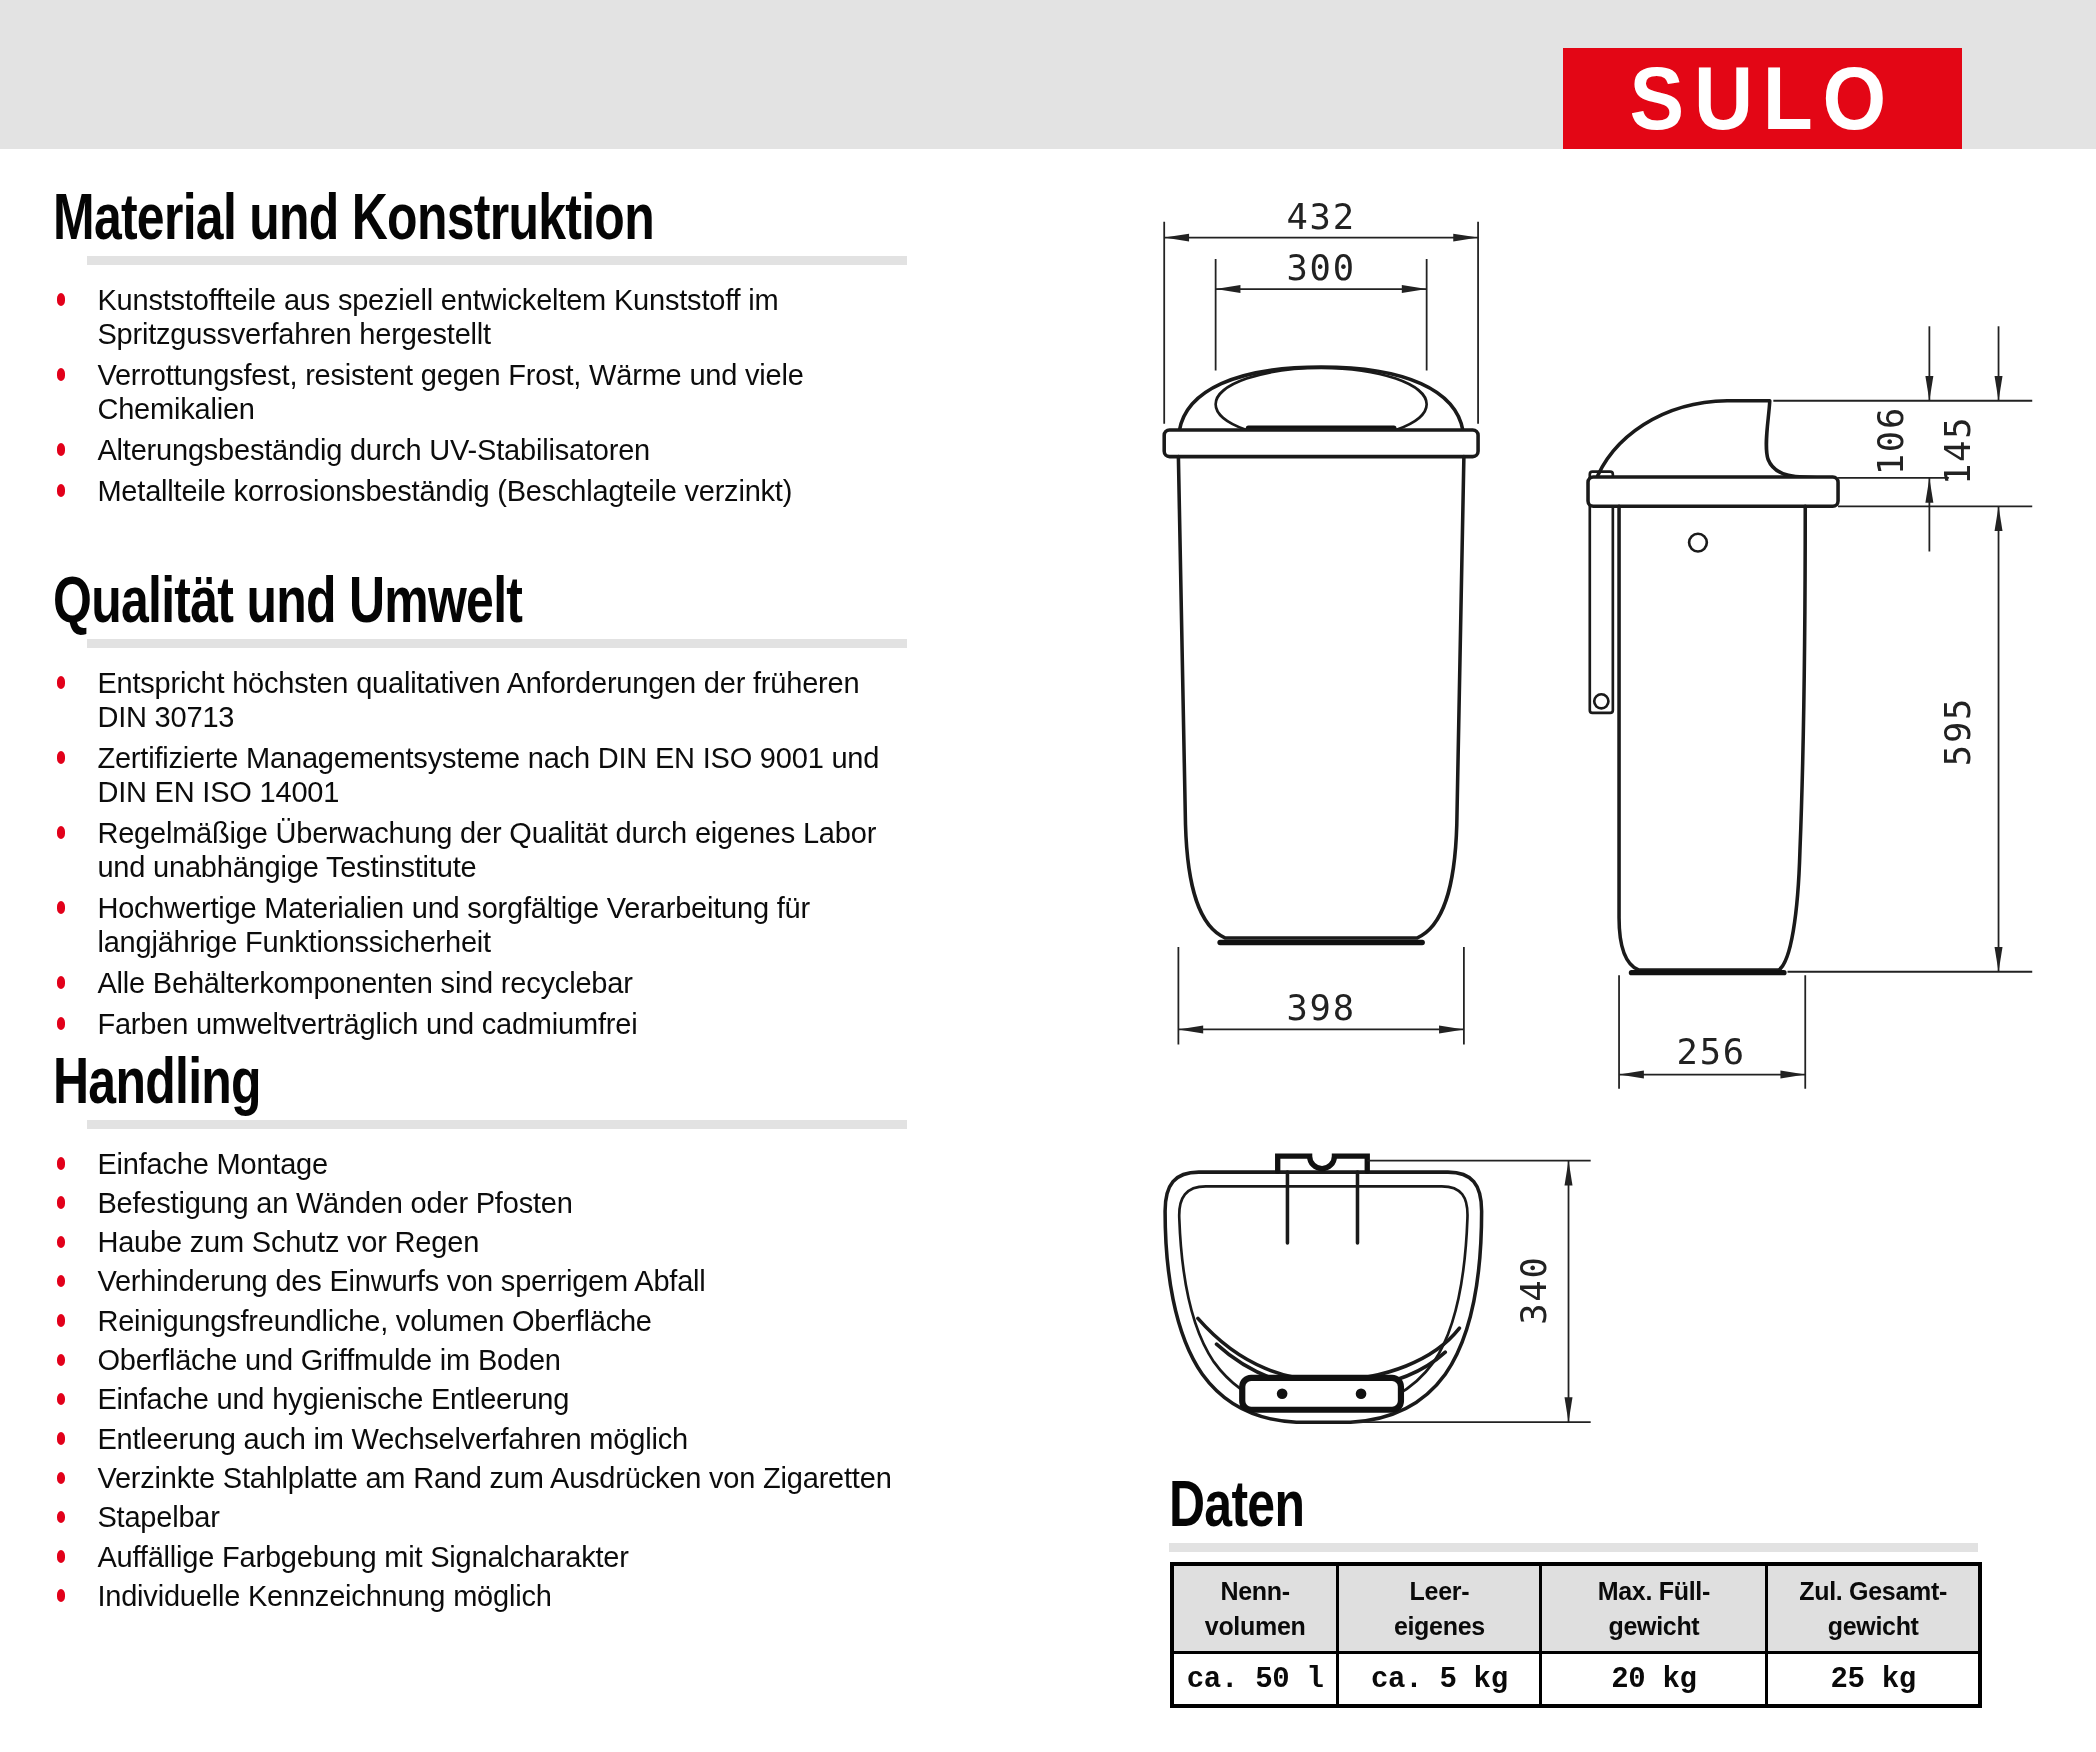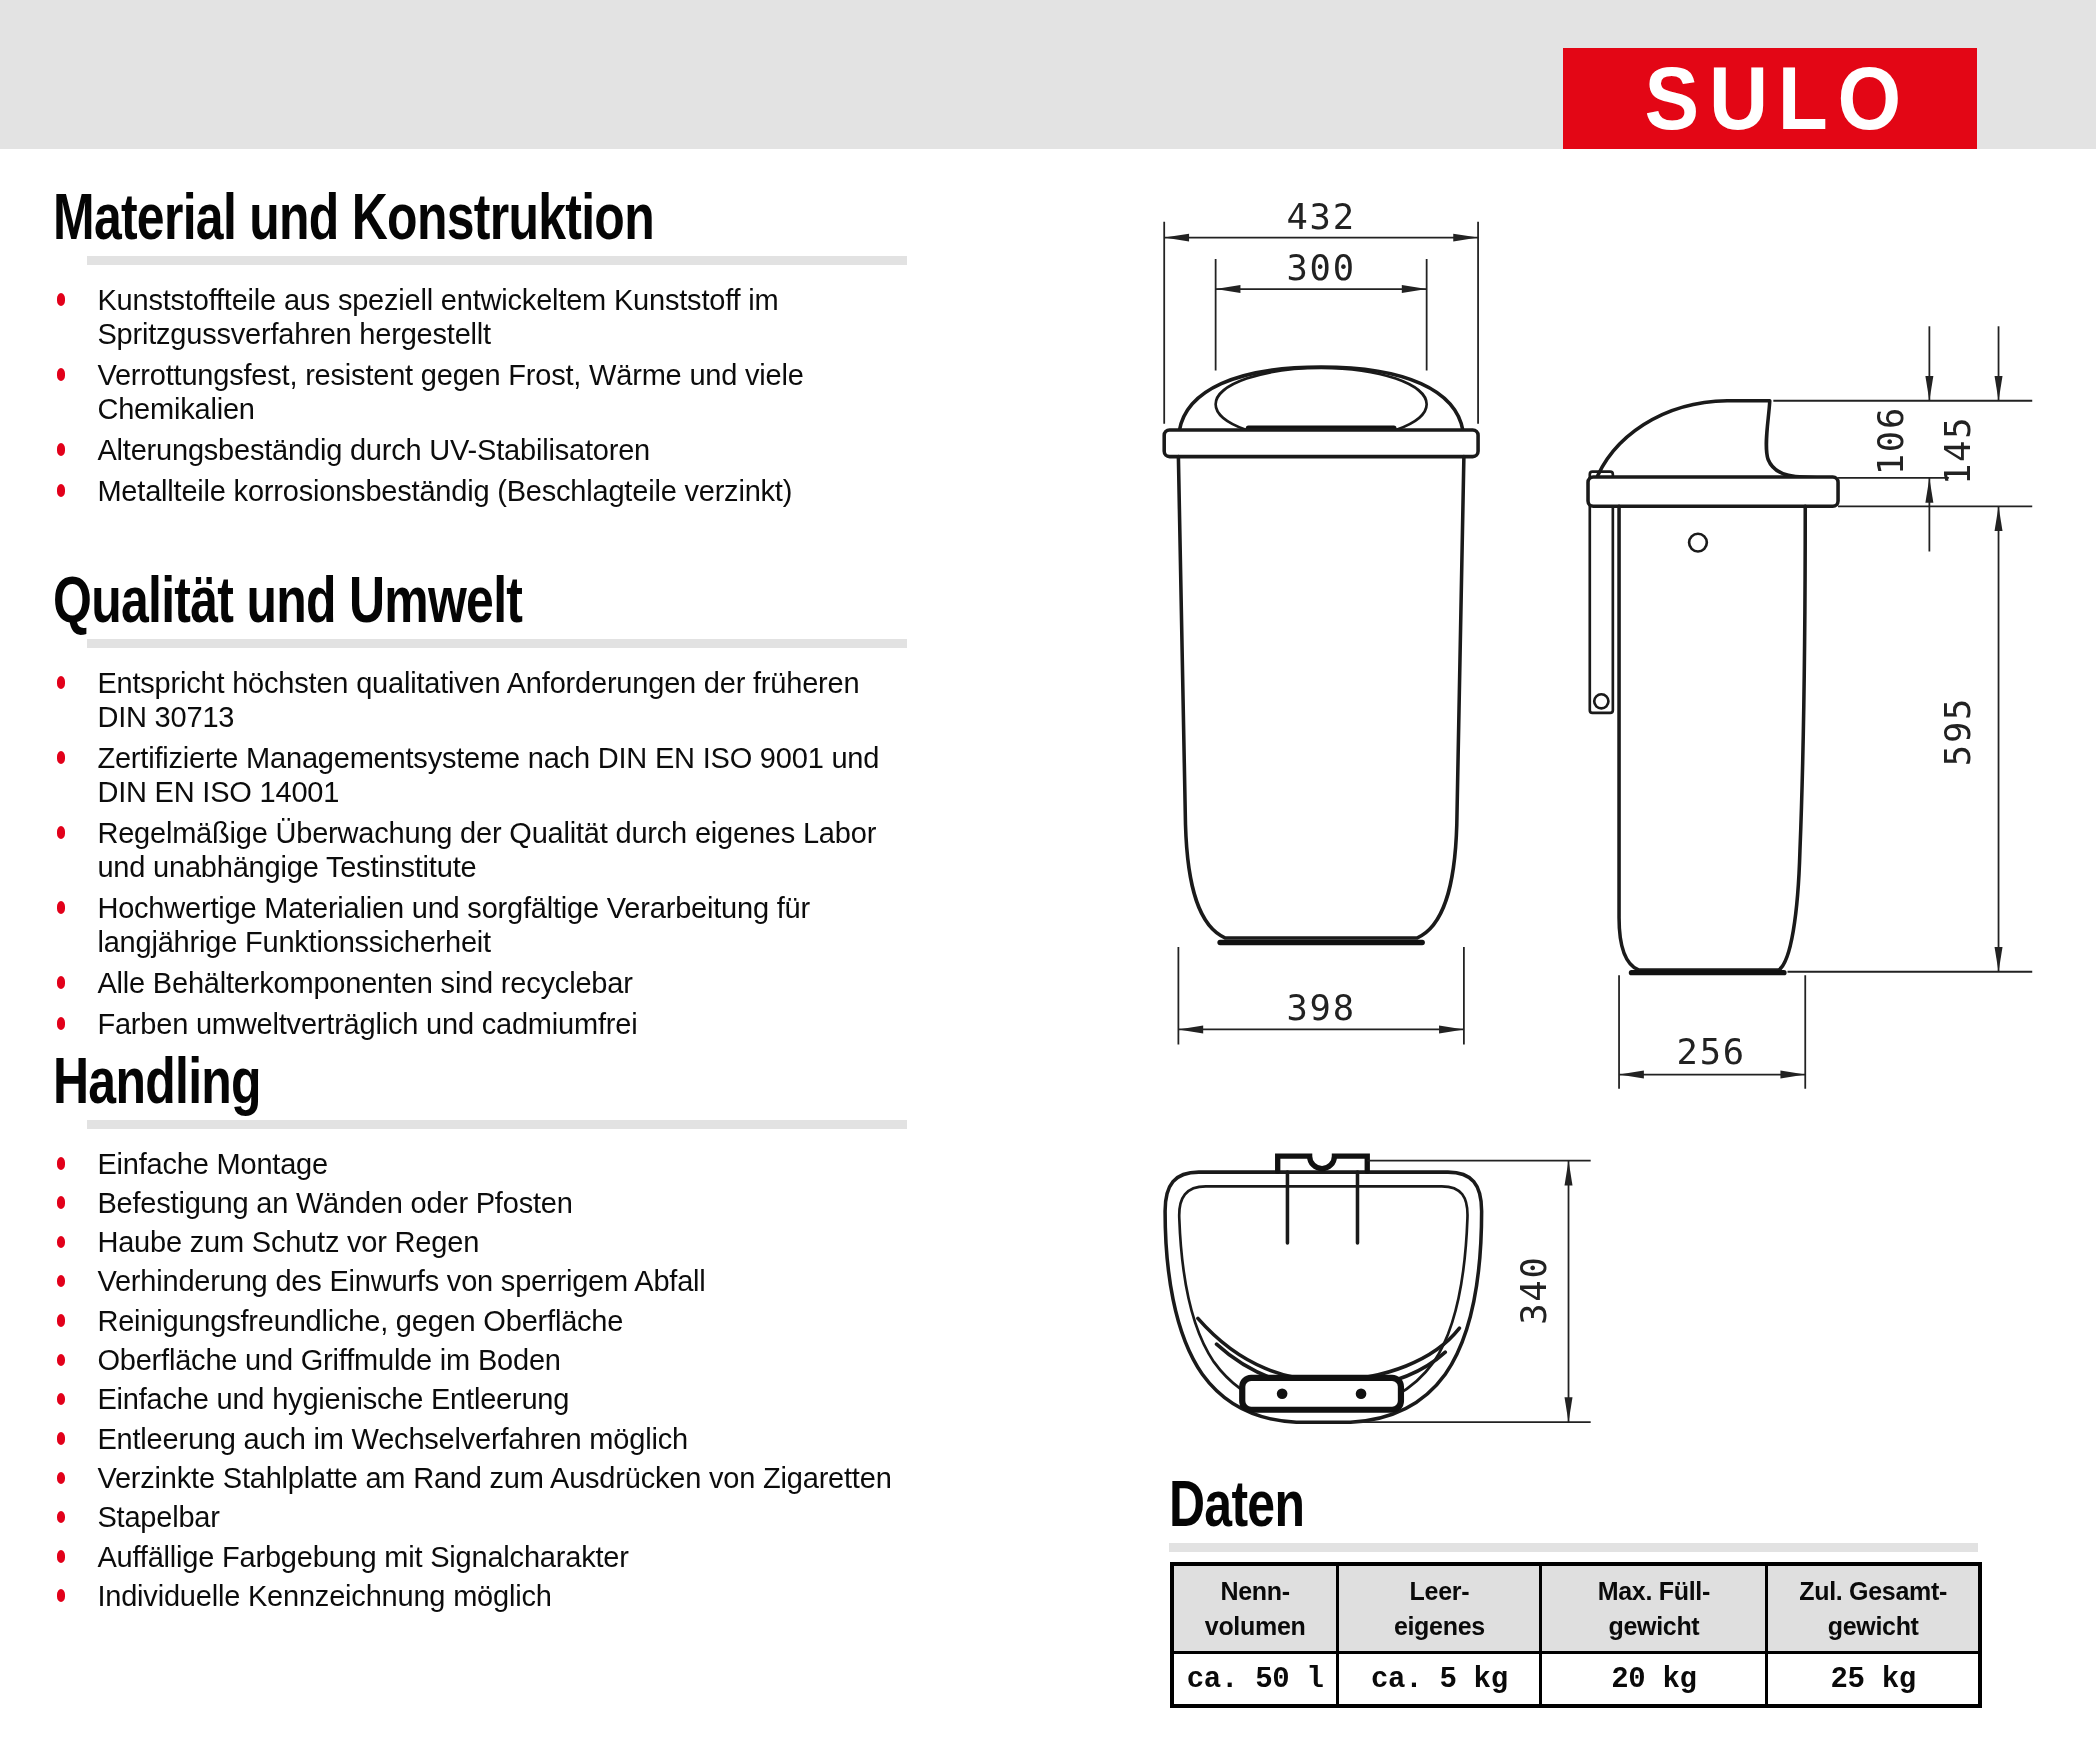--- a/index.html
+++ b/index.html
@@ -4,21 +4,21 @@
 <style>
   html,body { margin:0; padding:0; background:#fff; }
   .page {
     position:relative; width:2097px; height:1752px;
     background:#ffffff; overflow:hidden;
     font-family:"Liberation Sans", sans-serif; color:#0a0a0a;
   }
   .header-band { position:absolute; left:0; top:0; width:2097px; height:149px; background:#e3e3e3; }
   .logo {
     position:absolute; left:1563px; top:48px; width:399px; height:101px;
-    background:#e30615; display:flex; align-items:center; justify-content:center;padding-left:15px;
+    background:#e30615; display:flex; align-items:center; justify-content:center;
   }
   .logo span {
     color:#fff; font-weight:700; font-size:89px; letter-spacing:10.6px;
     transform:scaleX(0.92); line-height:1;
   }
   .txt-section { position:absolute; left:53px; width:931px; }
   .s1 { top:185px; } .s2 { top:568px; } .s3 { top:1049px; }
   .txt-section h2, .daten h2 {
     margin:0; font-size:64px; font-weight:700; line-height:64px; letter-spacing:-0.9px;
     transform:scaleX(0.78); transform-origin:0 0; white-space:nowrap; color:#050505;
@@ -146,21 +146,21 @@
       <li>
           <span class="dot"></span>
           <span class="bt">Haube zum Schutz vor Regen</span>
         </li>
       <li>
           <span class="dot"></span>
           <span class="bt">Verhinderung des Einwurfs von sperrigem Abfall</span>
         </li>
       <li>
           <span class="dot"></span>
-          <span class="bt">Reinigungsfreundliche, gegen Oberfläche</span>
+          <span class="bt">Reinigungsfreundliche, volumen Oberfläche</span>
         </li>
       <li>
           <span class="dot"></span>
           <span class="bt">Oberfläche und Griffmulde im Boden</span>
         </li>
       <li>
           <span class="dot"></span>
           <span class="bt">Einfache und hygienische Entleerung</span>
         </li>
       <li>

